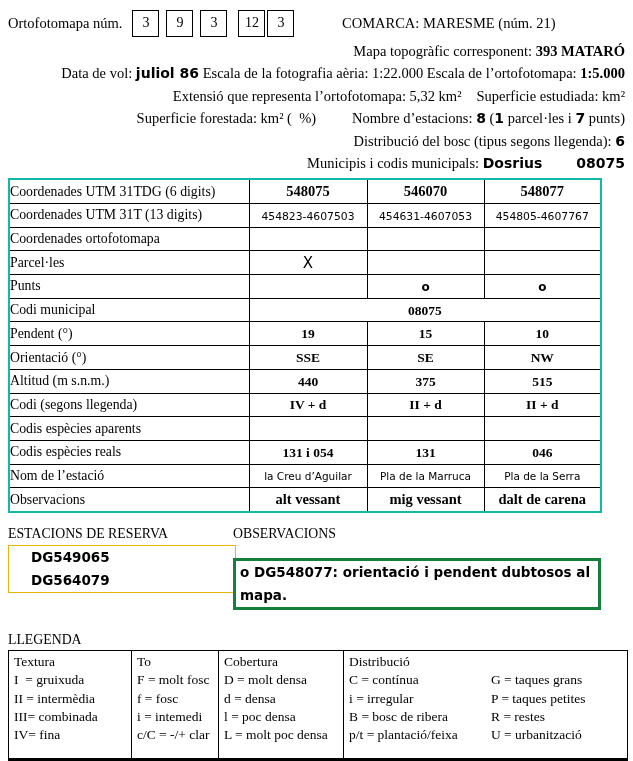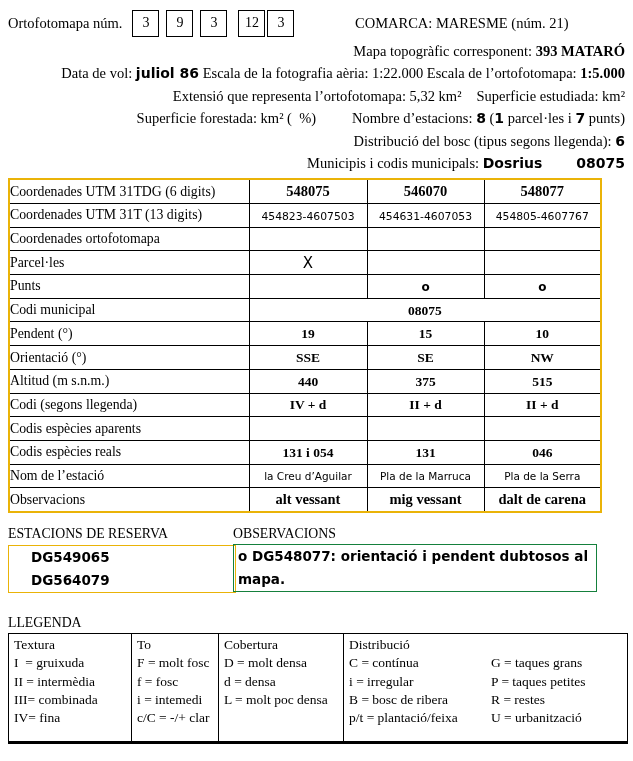--- a/index.html
+++ b/index.html
@@ -16,37 +16,37 @@
   .seg { white-space:pre; }
   .hl { height:22.4px; line-height:22.4px; white-space:nowrap;text-align:right; }
   .hl1 { height:34px; display:flex; align-items:center; position:relative; }
   .boxes { display:inline-flex; align-items:center; margin-left:10px; }
   .numbox {
     width:25px; height:25px; border:1px solid #000;
     display:inline-flex; align-items:center; justify-content:center;
     font-size:14px; margin-right:7px;
   }
   .numbox.gap { margin-left:4px; margin-right:2px; }
-  .comarca { position:absolute; left:347px; top:9px;font-family:Liberation Serif, serif; }
+  .comarca { position:absolute; left:334px; top:9px;font-family:Liberation Serif, serif; }
   .bold { font-weight:bold; }
   .hw {
     font-family:"DejaVu Sans", sans-serif;
     font-weight:bold; font-size:13.5px;
   }
   .hw-lg { font-size:14px; }
   .spacer15 { display:inline-block; width:15px; }
   .spacer28 { display:inline-block; width:26px; }
   .spacer36 { display:inline-block; width:36px; }
   .spacer34 { display:inline-block; width:34px; }
 
   
   table.main {
     border-collapse:collapse; table-layout:fixed;
     width:592px; margin-top:4px;
-    border:2px solid #eab308;
+    border:2px solid #14b8a6;
   }
   table.main td {
     border:1px solid #000; height:22.7px; padding:0;
     overflow:hidden;
   }
   td.lbl { padding-left:5px; font-size:13.8px; }
   td.val { text-align:center; vertical-align:middle; }
   .v  { font-family:Liberation Serif, serif; font-weight:bold; font-size:13.5px; }
   .v-lg { font-size:14.5px; }
   .v-sm { font-family:"DejaVu Sans", sans-serif; font-weight:normal; font-size:10.8px; }
@@ -58,22 +58,22 @@
   .midrow { display:flex; margin-top:13px; }
   .res-col { width:225px; }
   .obs-col { margin-left:0px; }
   .sec-title { font-size:13.8px; height:16px; line-height:16px; }
   .res-box {
     margin-top:3px; width:204px; height:46px;
     border:1px solid #eab308; padding-left:22px;
   }
   .res-box .hw { display:block; line-height:23px; }
   .obs-box {
-    margin-top:2px; width:354px; height:46px;
-    border:1px solid #15803d; padding:0 4px;
+    margin-top:16px; width:354px; height:46px;
+    border:3px solid #15803d; padding:0 4px;
   }
   .obs-box .hw { line-height:23px; }
 
   
   .legend-title { margin-top:22px; font-size:13.8px; height:16px; line-height:16px; }
   .legend {
     margin-top:2px; width:618px; height:107px;
     border:1px solid #000; border-bottom:3px solid #000;
     display:flex; font-size:13.5px;
   }
@@ -252,20 +252,21 @@
       <div class="lhead litem">To</div>
       <div class="litem">F = molt fosc</div>
       <div class="litem">f = fosc</div>
       <div class="litem">i = intemedi</div>
       <div class="litem">c/C = -/+ clar</div>
     </div>
     <div class="lcol lcol-3">
       <div class="lhead litem">Cobertura</div>
       <div class="litem">D = molt densa</div>
       <div class="litem">d = densa</div>
+      <div class="litem">l = poc densa</div>
       <div class="litem">L = molt poc densa</div>
     </div>
     <div class="lcol lcol-4">
       <div class="lhead litem">Distribució</div>
       <div class="dist-row">
         <div class="litem dist-left">C = contínua</div>
         <div class="litem">G = taques grans</div>
       </div>
       <div class="dist-row">
         <div class="litem dist-left">i = irregular</div>

